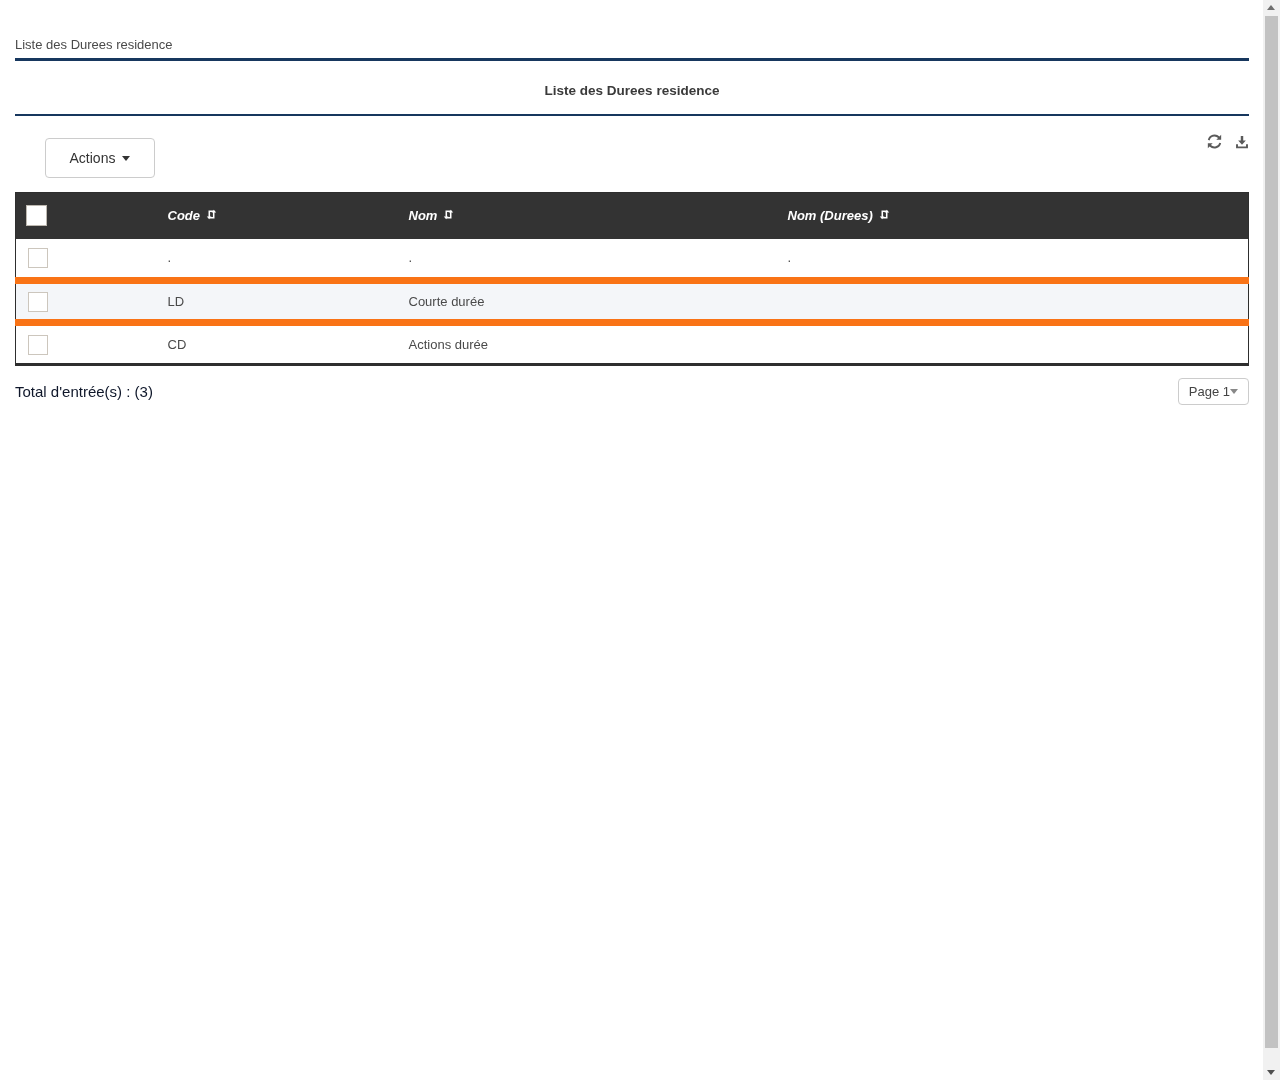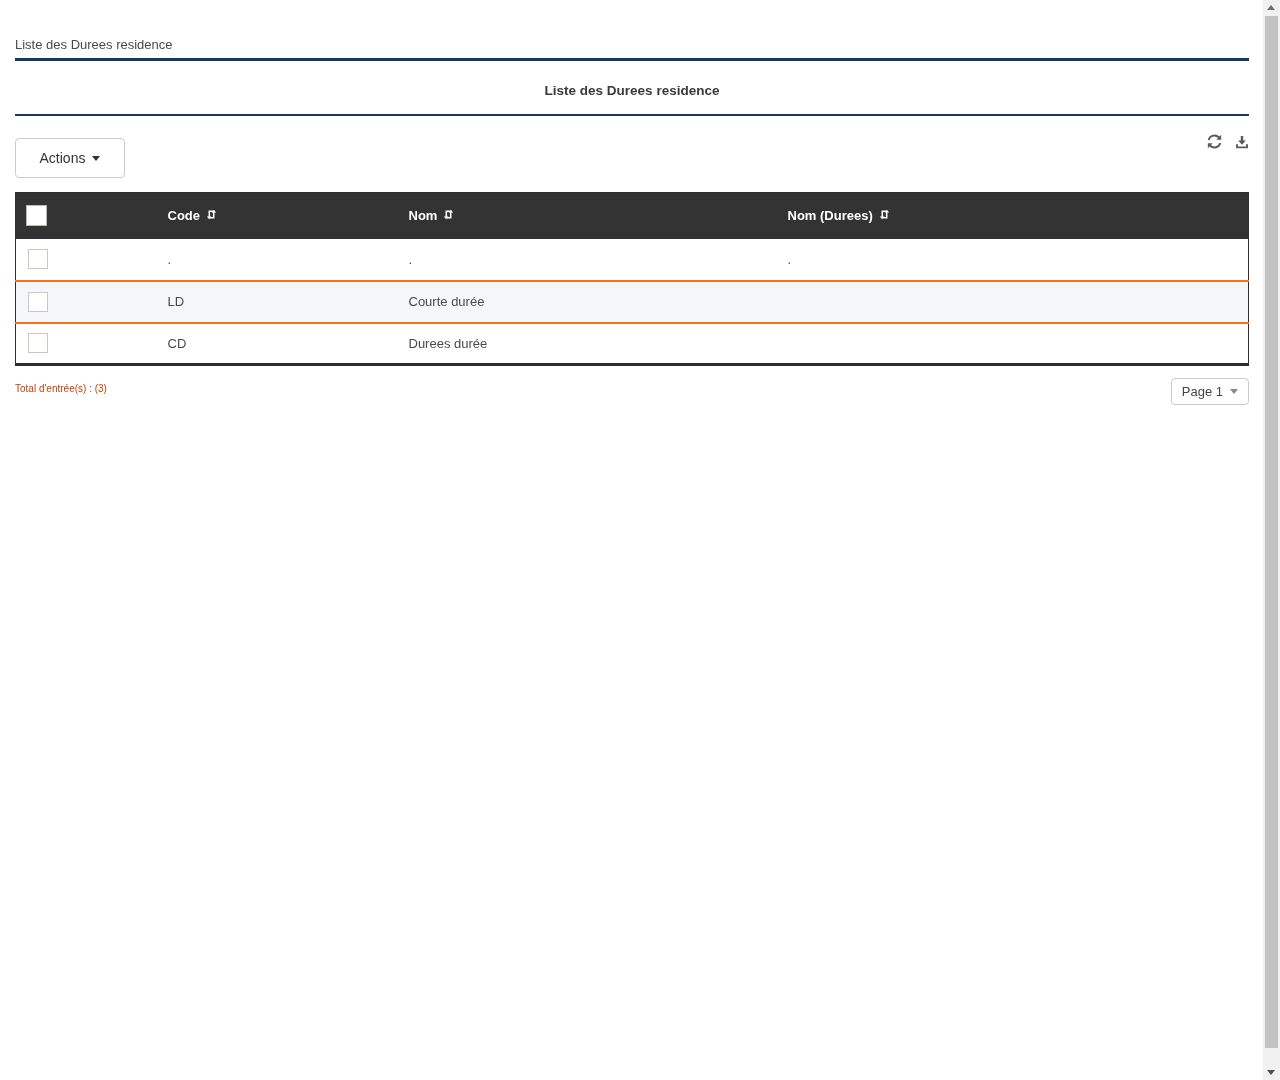--- a/index.html
+++ b/index.html
@@ -47,20 +47,21 @@
     border: 1px solid #ccc;
     border-radius: 4px;
     font-size: 14px;
     color: #333;
     display: inline-flex;
     align-items: center;
     justify-content: center;
     gap: 7px;
     cursor: pointer;
     font-family: "Liberation Sans", sans-serif;
+    margin-left: 30px;
   }
   .caret {
     width: 0; height: 0;
     border-left: 4px solid transparent;
     border-right: 4px solid transparent;
     border-top: 5px solid #333;
     display: inline-block;
   }
   .toolbar-icons {
     position: absolute;
@@ -90,28 +91,28 @@
     font-size: 13px;
     font-weight: bold;
     text-align: left;
     height: 46px;
     padding-left: 8px;
     cursor: pointer;
     white-space: nowrap;
   }
   table.list thead th.th-check { padding-left: 10px; cursor: default; }
   table.list thead th.th-code  { padding-left: 10px; }
-  .th-inner { display: inline-flex; align-items: flex-start; gap: 5px; }
+  .th-inner { display: inline-flex; align-items: flex-start; gap: 5px; font-style: italic; }
   .sort-icon svg { fill: #ffffff; }
   table.list tbody td {
     height: 42px;
     font-size: 13px;
     color: #4a4a4a;
     padding-left: 8px;
-    border-top: 2px solid #f97316;
+    border-top: 7px solid #f97316;
     background: #ffffff;
   }
   table.list tbody tr:first-child td { border-top: none; }
   table.list tbody tr.striped td { background: #f4f6f9; }
   table.list tbody td.td-check { padding-left: 12px; }
   table.list tbody td.td-code  { padding-left: 10px; }
 
   .checkbox {
     display: inline-block;
     width: 20px; height: 20px;
@@ -125,39 +126,38 @@
     border: 1px solid #bdb8b0;
   }
 
   
   .list-footer {
     position: relative;
     margin-top: 12px;
     height: 30px;
   }
   .total-label {
-    font-size: 10px;
-    color: #c2410c;
+    font-size: 15px;
+    color: #0f172a;
     padding-top: 5px;
     display: inline-block;
   }
   .page-btn {
     position: absolute;
     right: 0;
     top: 0;
     height: 27px;
     padding: 0 10px;
     background: #fff;
     border: 1px solid #ccc;
     border-radius: 4px;
     font-size: 13px;
     color: #444;
     display: inline-flex;
     align-items: center;
-    gap: 7px;
     cursor: pointer;
     font-family: "Liberation Sans", sans-serif;
   }
   .page-btn .caret { border-top-color: #888; }
 
   
   .scrollbar {
     position: absolute;
     right: 0; top: 0;
     width: 17px; height: 1080px;
@@ -265,21 +265,21 @@
       </tr>
       <tr class="striped">
         <td class="td-check"><span class="checkbox"></span></td>
         <td class="td-code">LD</td>
         <td>Courte durée</td>
         <td></td>
       </tr>
       <tr>
         <td class="td-check"><span class="checkbox"></span></td>
         <td class="td-code">CD</td>
-        <td>Durees durée</td>
+        <td>Actions durée</td>
         <td></td>
       </tr>
     </tbody>
   </table>
 
   <div class="list-footer">
     <span class="total-label">Total d'entrée(s) : (3)</span>
     <button class="page-btn">
       <span>Page 1</span>
       <span class="caret"></span>

